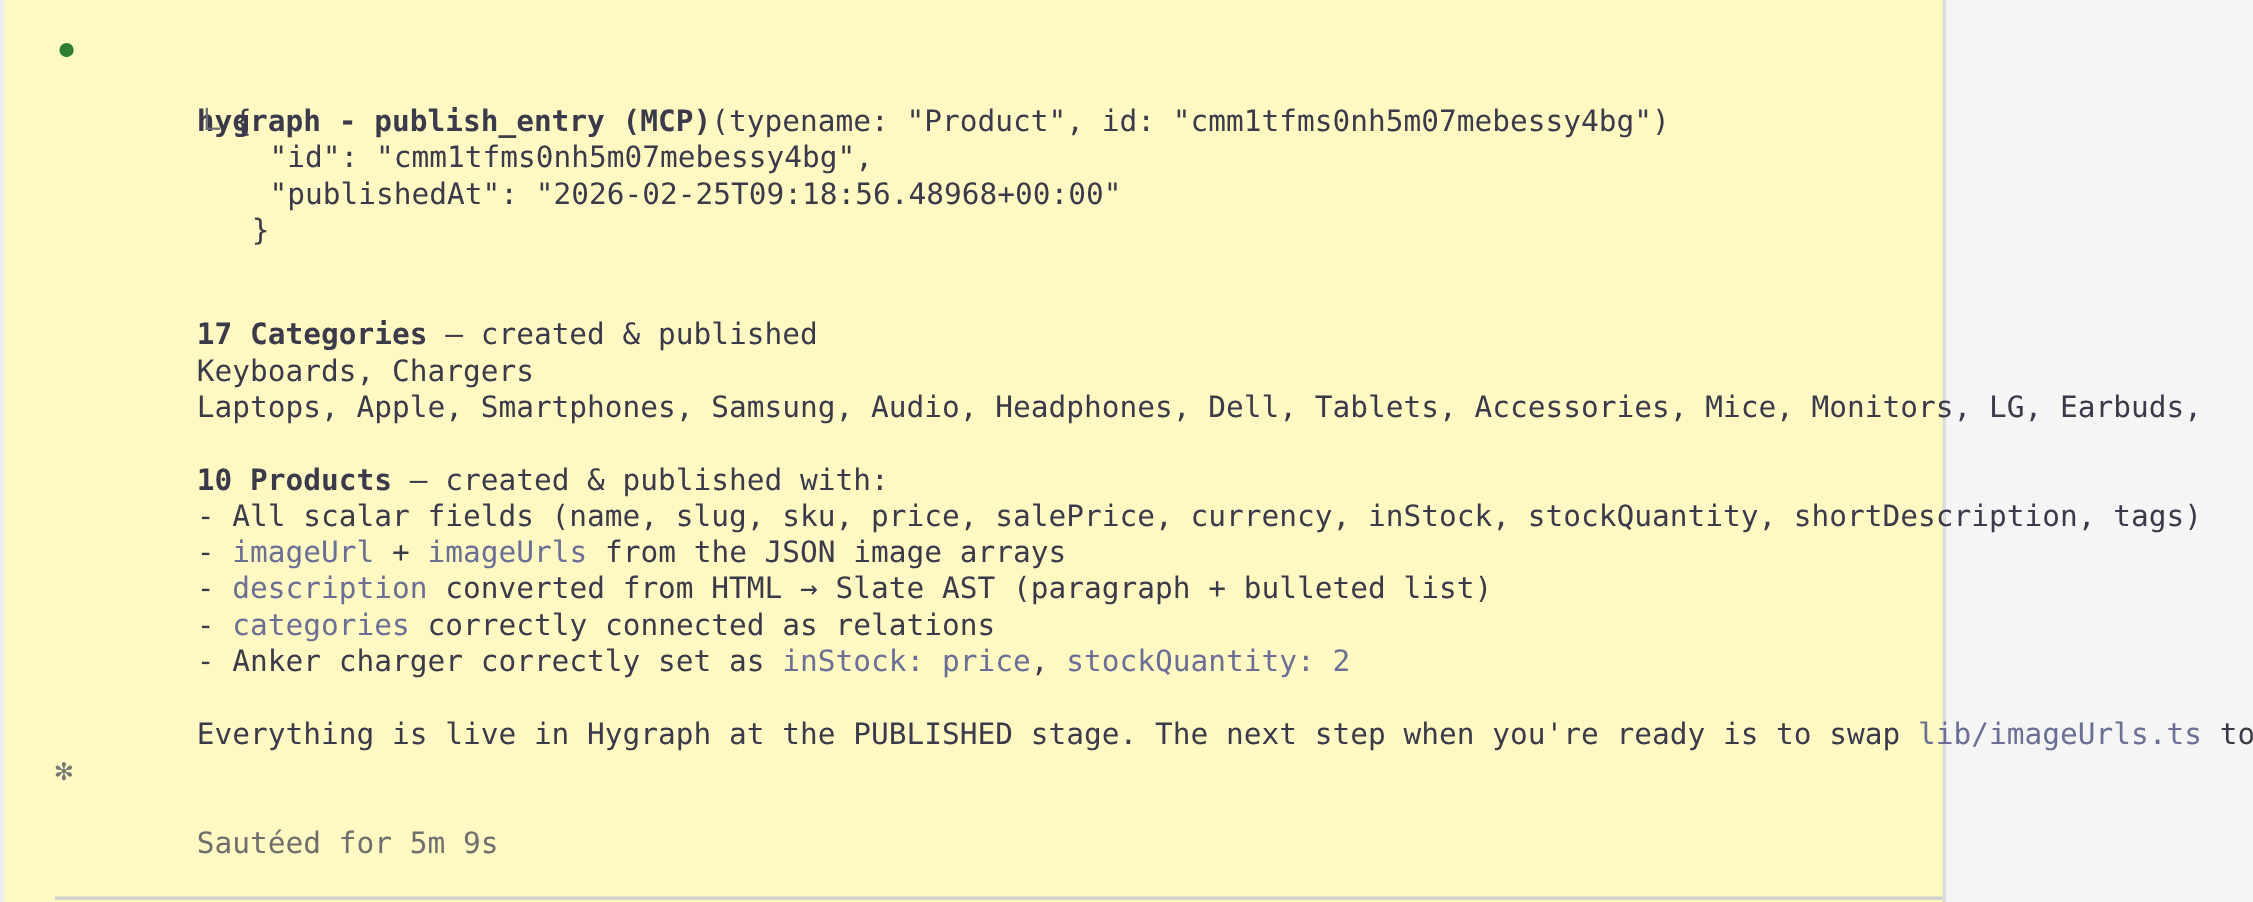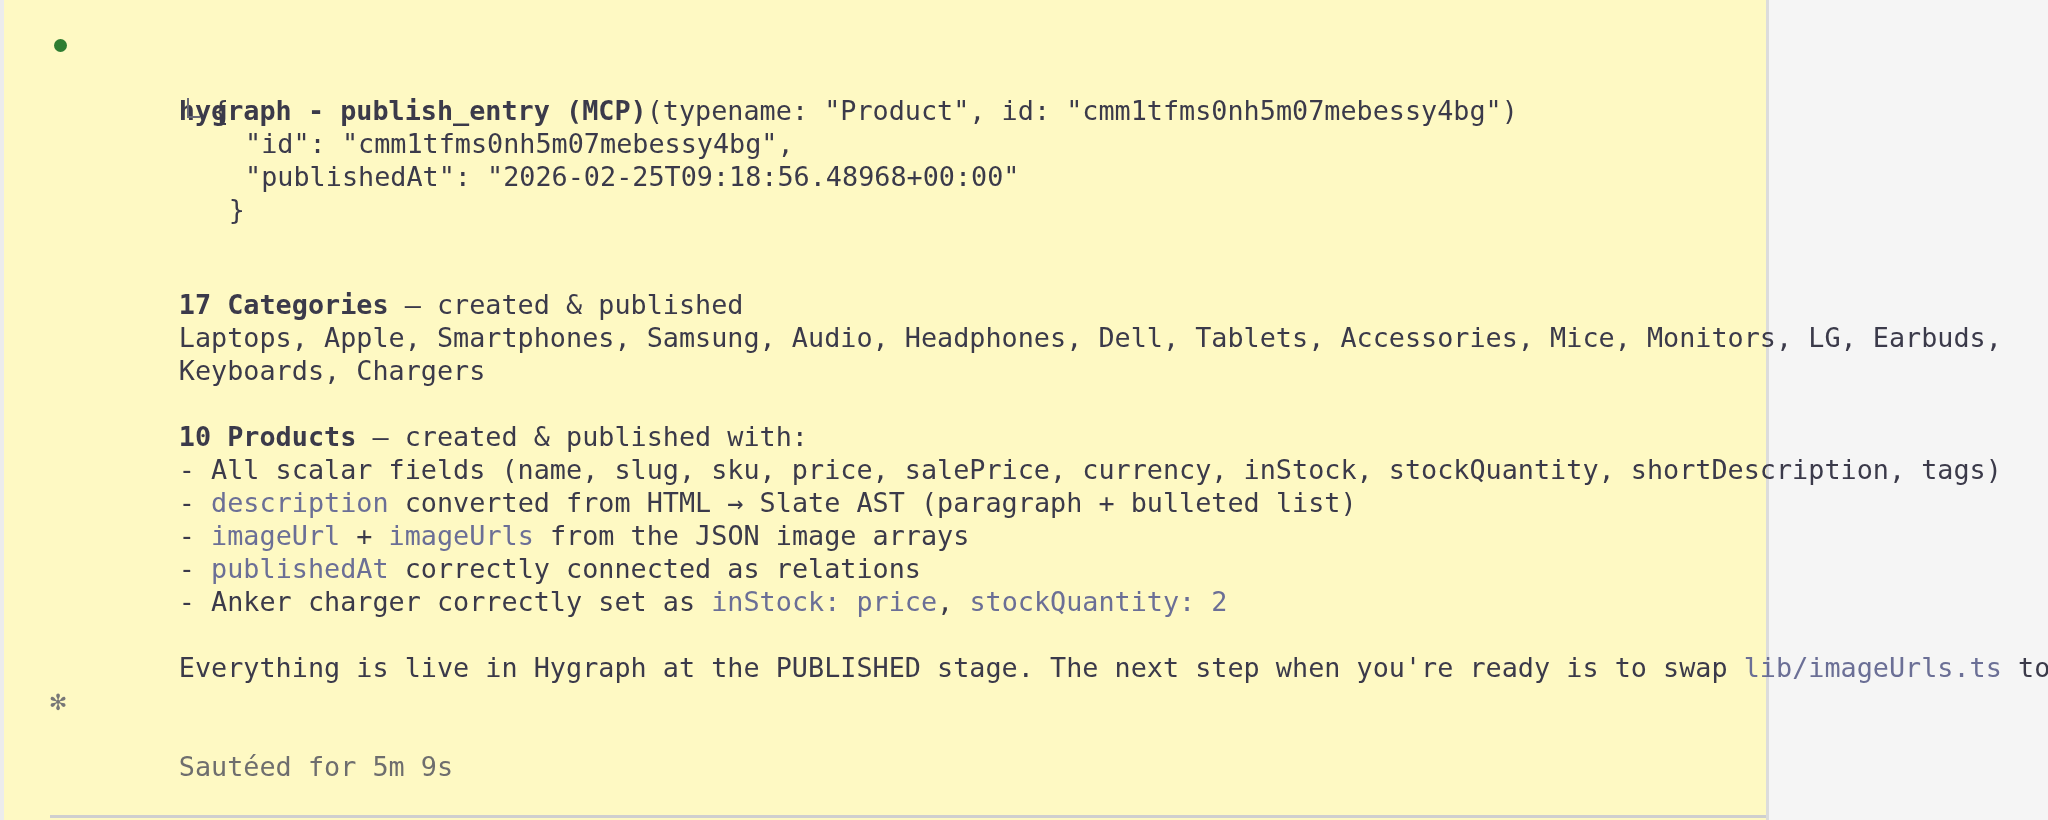--- a/index.html
+++ b/index.html
@@ -108,42 +108,42 @@
 
     <div class="line" style="height:29px;"></div>
 
 
     <div class="line" style="height:33px;"></div>
 
     <div class="line">
       <span class="indent-text"><span class="bold">17 Categories</span><span> – created &amp; published</span></span>
     </div>
     <div class="line">
-      <span class="indent-text">Laptops, Apple, Smartphones, Samsung, Audio, Headphones, Dell, Tablets, Accessories, Mice, Monitors, LG, Earbuds,</span>
+      <span class="indent-text">Keyboards, Chargers</span>
     </div>
     <div class="line">
-      <span class="indent-text">Keyboards, Chargers</span>
+      <span class="indent-text">Laptops, Apple, Smartphones, Samsung, Audio, Headphones, Dell, Tablets, Accessories, Mice, Monitors, LG, Earbuds,</span>
     </div>
 
     <div class="line" style="height:33px;"></div>
 
     <div class="line">
       <span class="indent-text"><span class="bold">10 Products</span><span> – created &amp; published with:</span></span>
     </div>
     <div class="line">
       <span class="indent-text">- All scalar fields (name, slug, sku, price, salePrice, currency, inStock, stockQuantity, shortDescription, tags)</span>
     </div>
     <div class="line">
+      <span class="indent-text"><span>- </span><span class="code">imageUrl</span><span> + </span><span class="code">imageUrls</span><span> from the JSON image arrays</span></span>
+    </div>
+    <div class="line">
       <span class="indent-text"><span>- </span><span class="code">description</span><span> converted from HTML → Slate AST (paragraph + bulleted list)</span></span>
     </div>
     <div class="line">
-      <span class="indent-text"><span>- </span><span class="code">imageUrl</span><span> + </span><span class="code">imageUrls</span><span> from the JSON image arrays</span></span>
-    </div>
-    <div class="line">
-      <span class="indent-text"><span>- </span><span class="code">publishedAt</span><span> correctly connected as relations</span></span>
+      <span class="indent-text"><span>- </span><span class="code">categories</span><span> correctly connected as relations</span></span>
     </div>
     <div class="line">
       <span class="indent-text"><span>- Anker charger correctly set as </span><span class="code">inStock: price</span><span>, </span><span class="code">stockQuantity: 2</span></span>
     </div>
 
     <div class="line" style="height:33px;"></div>
 
     <div class="line">
       <span class="indent-text"><span>Everything is live in Hygraph at the PUBLISHED stage. The next step when you're ready is to swap </span><span class="code">lib/imageUrls.ts</span><span> to query</span></span>
     </div>

